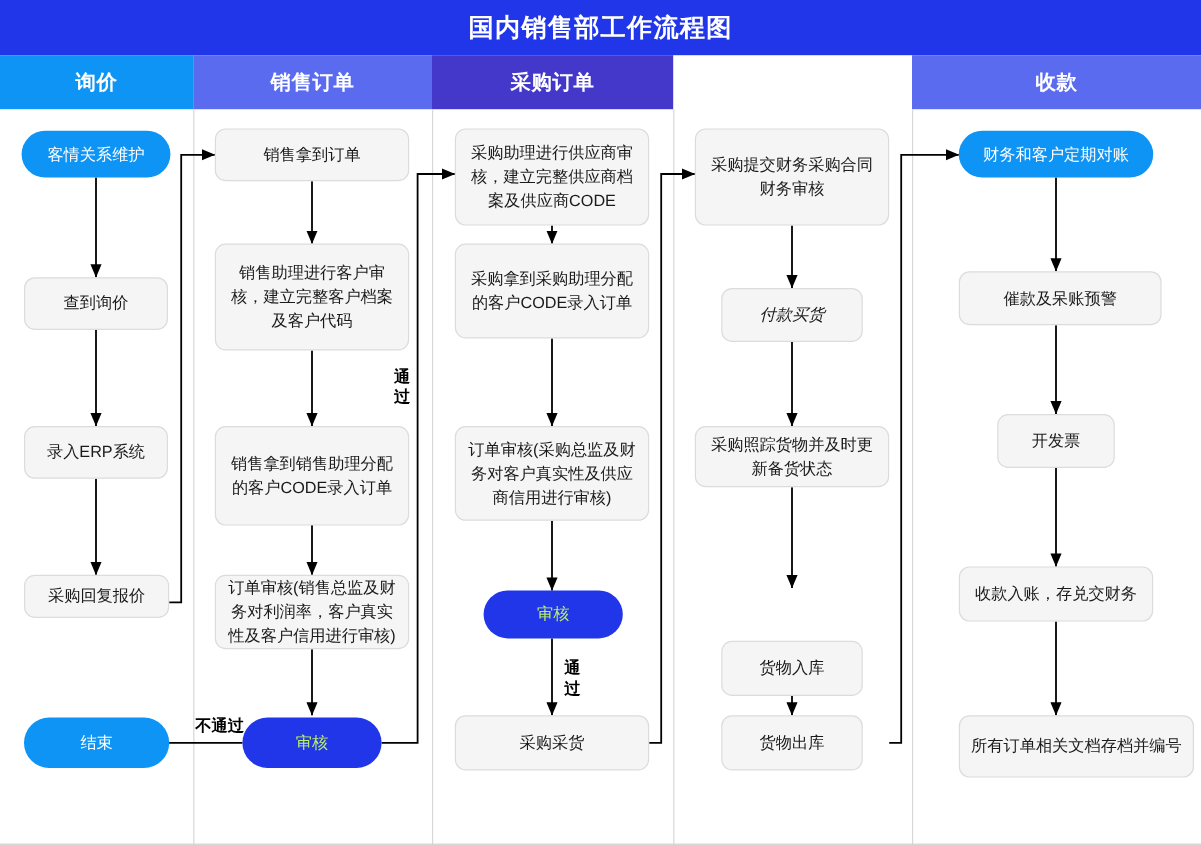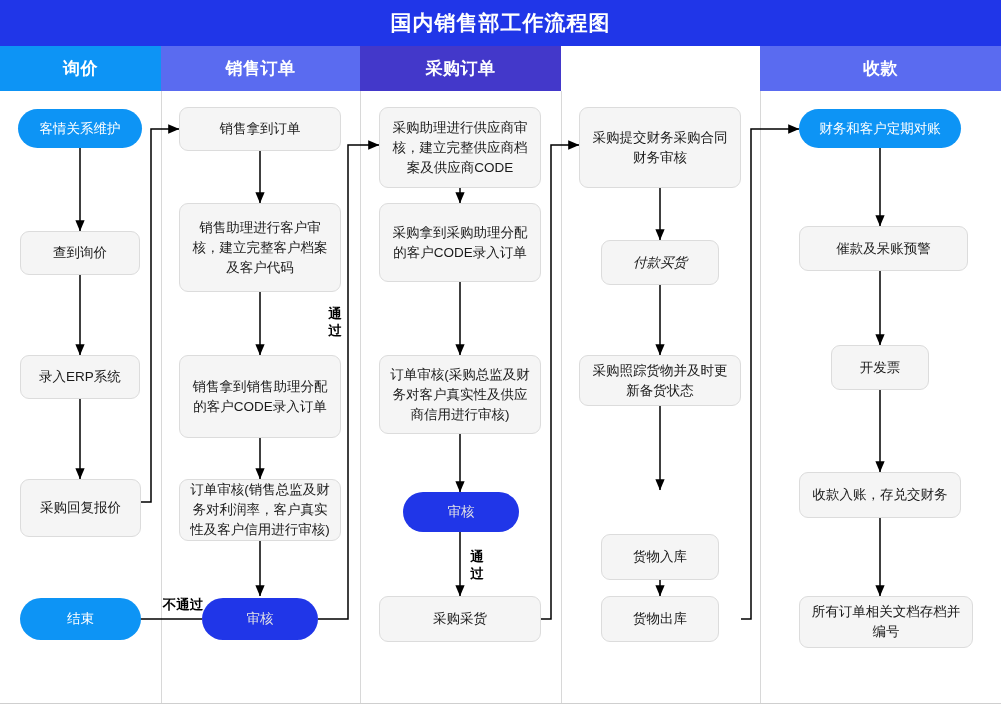--- a/index.html
+++ b/index.html
@@ -49,21 +49,21 @@
   }
   .node.pill-cyan{
     background:#0d94f5;
     border-radius:22px;
     color:#ffffff;
     border:none;
   }
   .node.pill-blue{
     background:#2036e8;
     border-radius:22px;
-    color:#e5e5e5;
+    color:#bef264;
     border:none;
     font-family:Liberation Serif, serif;
   }
 
   
   .svg-layer{position:absolute;left:0;top:0;width:1001px;height:704px;pointer-events:none;}
 
   
   .edge-label{
     position:absolute;font-size:13.5px;font-weight:bold;color:#000;
@@ -135,21 +135,21 @@
 
   <div class="edge-label" style="left:324px;top:305px;width:22px;">通
 过</div>
   <div class="edge-label" style="left:153px;top:596px;width:60px;">不通过</div>
   <div class="edge-label" style="left:466px;top:548px;width:22px;">通
 过</div>
 
   <div class="node pill-cyan" style="left:18px;top:109px;width:124px;height:39px;">客情关系维护</div>
   <div class="node rect" style="left:20px;top:231px;width:120px;height:44px;">查到询价</div>
   <div class="node rect" style="left:20px;top:355px;width:120px;height:44px;">录入ERP系统</div>
-  <div class="node rect" style="left:20px;top:479px;width:121px;height:58px;">采购回复报价</div>
+  <div class="node rect" style="left:20px;top:479px;width:121px;height:36px;">采购回复报价</div>
   <div class="node pill-cyan" style="left:20px;top:598px;width:121px;height:42px;">结束</div>
 
   <div class="node rect" style="left:179px;top:107px;width:162px;height:44px;">销售拿到订单</div>
   <div class="node rect" style="left:179px;top:203px;width:162px;height:89px;">销售助理进行客户审核，建立完整客户档案及客户代码</div>
   <div class="node rect" style="left:179px;top:355px;width:162px;height:83px;">销售拿到销售助理分配的客户CODE录入订单</div>
   <div class="node rect" style="left:179px;top:479px;width:162px;height:62px;">订单审核(销售总监及财务对利润率，客户真实性及客户信用进行审核)</div>
   <div class="node pill-blue" style="left:202px;top:598px;width:116px;height:42px;">审核</div>
 
   <div class="node rect" style="left:379px;top:107px;width:162px;height:81px;">采购助理进行供应商审核，建立完整供应商档案及供应商CODE</div>
   <div class="node rect" style="left:379px;top:203px;width:162px;height:79px;">采购拿到采购助理分配的客户CODE录入订单</div>
@@ -160,15 +160,15 @@
   <div class="node rect" style="left:579px;top:107px;width:162px;height:81px;">采购提交财务采购合同财务审核</div>
   <div class="node rect" style="left:601px;top:240px;width:118px;height:45px;font-style:italic;">付款买货</div>
   <div class="node rect" style="left:579px;top:355px;width:162px;height:51px;">采购照踪货物并及时更新备货状态</div>
   <div class="node rect" style="left:601px;top:490px;width:118px;height:46px;margin-top:44px;">货物入库</div>
   <div class="node rect" style="left:601px;top:596px;width:118px;height:46px;">货物出库</div>
 
   <div class="node pill-cyan" style="left:799px;top:109px;width:162px;height:39px;">财务和客户定期对账</div>
   <div class="node rect" style="left:799px;top:226px;width:169px;height:45px;">催款及呆账预警</div>
   <div class="node rect" style="left:831px;top:345px;width:98px;height:45px;">开发票</div>
   <div class="node rect" style="left:799px;top:472px;width:162px;height:46px;">收款入账，存兑交财务</div>
-  <div class="node rect" style="left:799px;top:596px;width:174px;height:52px;">所有订单相关文档存档并编号</div>
+  <div class="node rect" style="left:799px;top:596px;width:196px;height:52px;">所有订单相关文档存档并编号</div>
 
 </div>
 
 </body></html>

